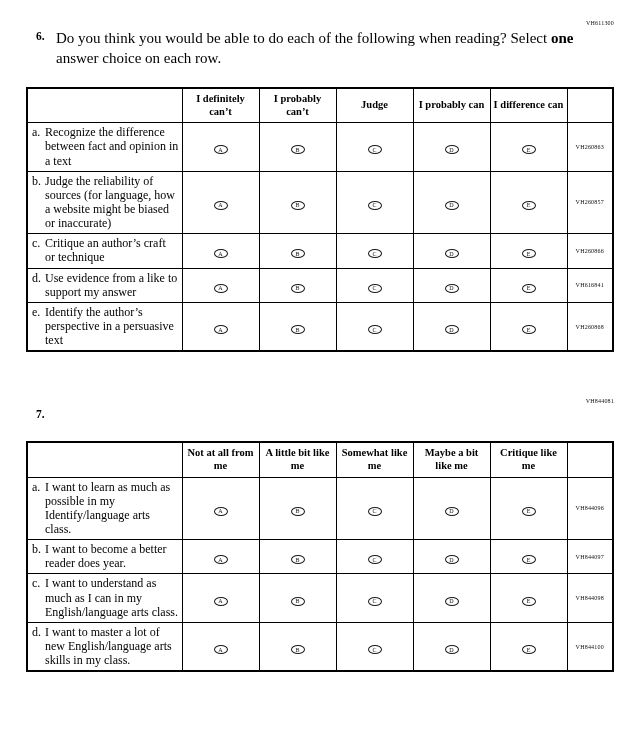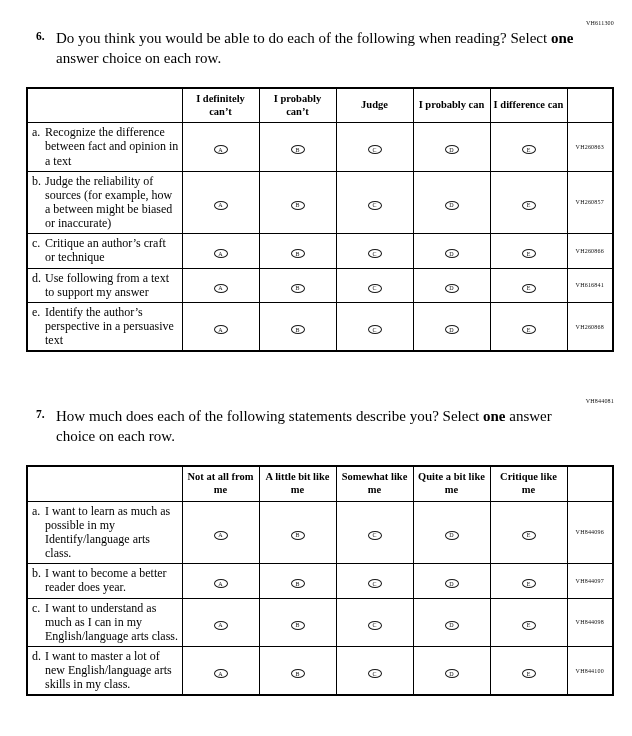--- a/index.html
+++ b/index.html
@@ -135,39 +135,39 @@
           <tr>
             <td class="label-cell"><span class="row-letter">a.</span><span>Recognize the difference between fact and opinion in a text</span></td>
             <td class="bubble-cell"><span class="bubble">A</span></td>
             <td class="bubble-cell"><span class="bubble">B</span></td>
             <td class="bubble-cell"><span class="bubble">C</span></td>
             <td class="bubble-cell"><span class="bubble">D</span></td>
             <td class="bubble-cell"><span class="bubble">E</span></td>
             <td class="code-cell">VH260863</td>
           </tr>
           <tr>
-            <td class="label-cell"><span class="row-letter">b.</span><span>Judge the reliability of sources (for example, how a between might be biased or inaccurate)</span></td>
+            <td class="label-cell"><span class="row-letter">b.</span><span>Judge the reliability of sources (for language, how a website might be biased or inaccurate)</span></td>
             <td class="bubble-cell"><span class="bubble">A</span></td>
             <td class="bubble-cell"><span class="bubble">B</span></td>
             <td class="bubble-cell"><span class="bubble">C</span></td>
             <td class="bubble-cell"><span class="bubble">D</span></td>
             <td class="bubble-cell"><span class="bubble">E</span></td>
             <td class="code-cell">VH260857</td>
           </tr>
           <tr>
             <td class="label-cell"><span class="row-letter">c.</span><span>Critique an author’s craft or technique</span></td>
             <td class="bubble-cell"><span class="bubble">A</span></td>
             <td class="bubble-cell"><span class="bubble">B</span></td>
             <td class="bubble-cell"><span class="bubble">C</span></td>
             <td class="bubble-cell"><span class="bubble">D</span></td>
             <td class="bubble-cell"><span class="bubble">E</span></td>
             <td class="code-cell">VH260866</td>
           </tr>
           <tr>
-            <td class="label-cell"><span class="row-letter">d.</span><span>Use following from a text to support my answer</span></td>
+            <td class="label-cell"><span class="row-letter">d.</span><span>Use evidence from a like to support my answer</span></td>
             <td class="bubble-cell"><span class="bubble">A</span></td>
             <td class="bubble-cell"><span class="bubble">B</span></td>
             <td class="bubble-cell"><span class="bubble">C</span></td>
             <td class="bubble-cell"><span class="bubble">D</span></td>
             <td class="bubble-cell"><span class="bubble">E</span></td>
             <td class="code-cell">VH616841</td>
           </tr>
           <tr>
             <td class="label-cell"><span class="row-letter">e.</span><span>Identify the author’s perspective in a persuasive text</span></td>
             <td class="bubble-cell"><span class="bubble">A</span></td>
@@ -178,30 +178,29 @@
             <td class="code-cell">VH260868</td>
           </tr>
         </tbody>
       </table>
   </section>
 
   <section class="q7">
     <div class="qcode q7-code">VH844081</div>
     <div class="qrow">
       <span class="qnum">7.</span>
-      <div class="qbody"><span>How much does each of the following statements describe you? Select </span><b>one</b><span> answer choice on each row.</span></div>
     </div>
     <table class="matrix">
         <thead>
           <tr>
             <th class="label-col"></th>
             <th class="opt-col">Not at all from me</th>
             <th class="opt-col">A little bit like me</th>
             <th class="opt-col">Somewhat like me</th>
-            <th class="opt-col">Quite a bit like me</th>
+            <th class="opt-col">Maybe a bit like me</th>
             <th class="opt-col">Critique like me</th>
             <th class="code-col"></th>
           </tr>
         </thead>
         <tbody>
           <tr>
             <td class="label-cell"><span class="row-letter">a.</span><span>I want to learn as much as possible in my Identify/language arts class.</span></td>
             <td class="bubble-cell"><span class="bubble">A</span></td>
             <td class="bubble-cell"><span class="bubble">B</span></td>
             <td class="bubble-cell"><span class="bubble">C</span></td>

